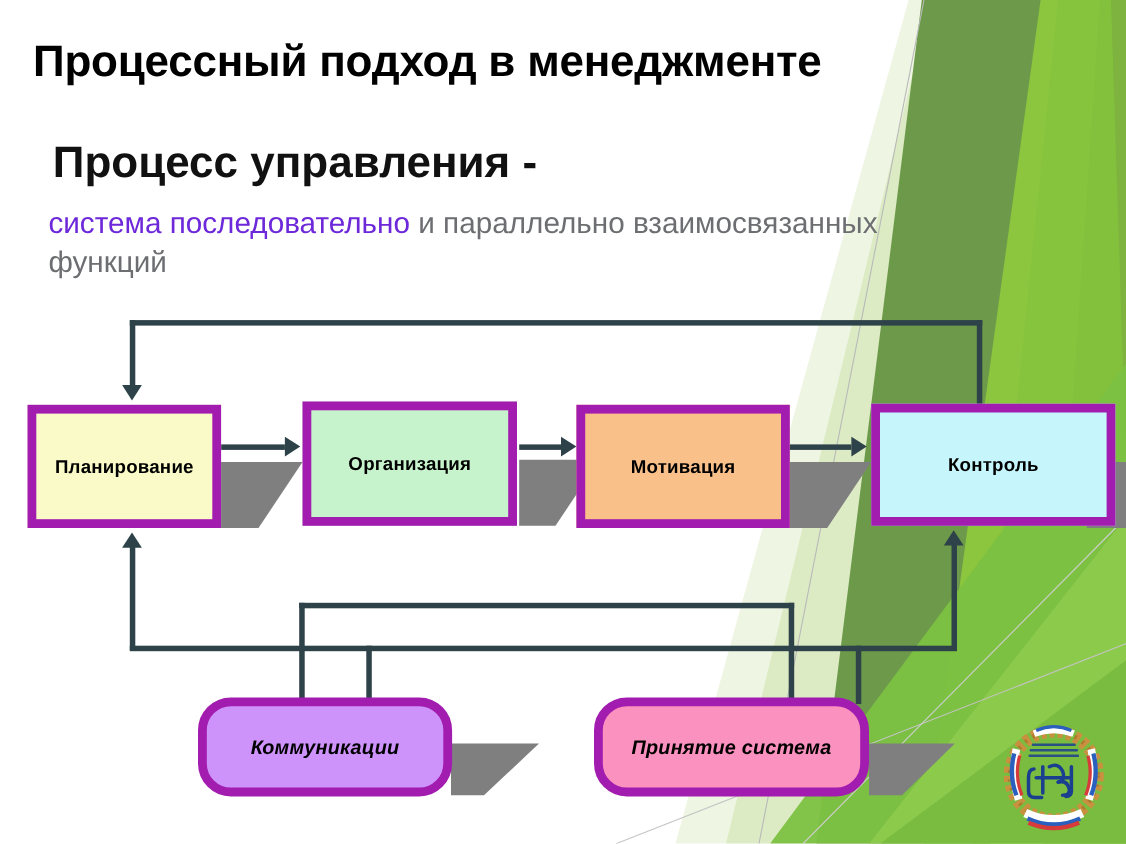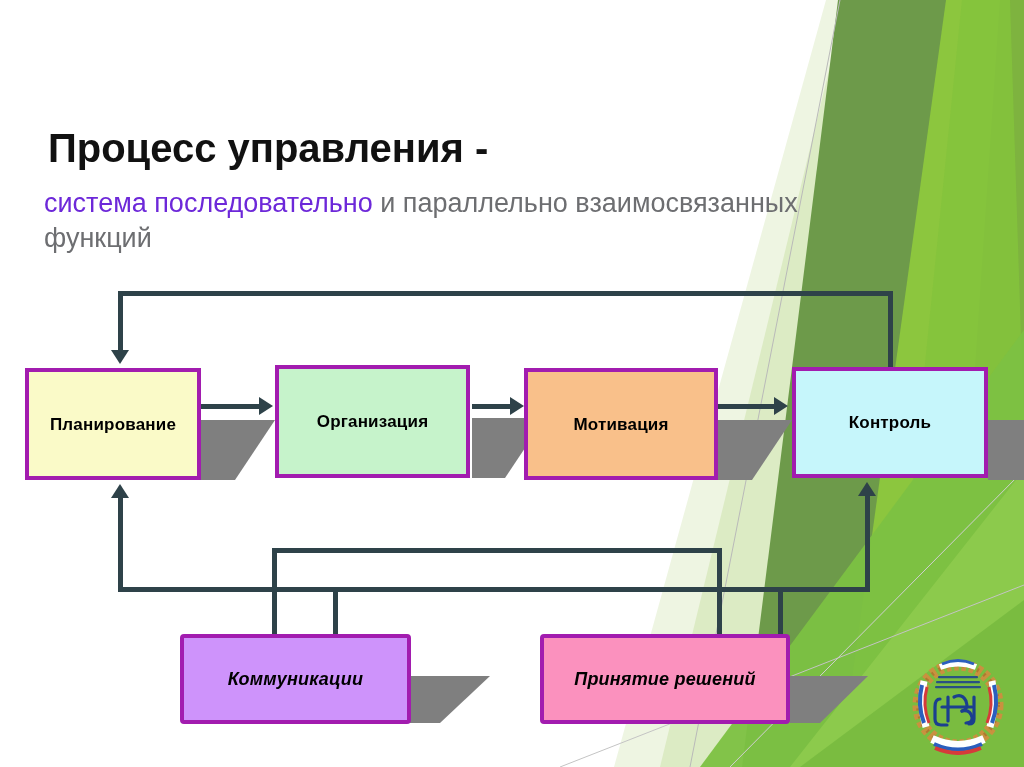--- a/index.html
+++ b/index.html
@@ -66,36 +66,36 @@
     position: absolute;
     left: 0;
     top: 0;
     width: 1024px;
     height: 767px;
   }
 
   .node {
     position: absolute;
     box-sizing: border-box;
-    border: 4px solid #a21caf;
+    border: 8px solid #a21caf;
     display: flex;
     align-items: center;
     justify-content: center;
     text-align: center;
     color: #000000;
     font-weight: bold;
     z-index: 4;
   }
   .node-label {
     font-size: 17px;
     line-height: 21px;
     letter-spacing: 0.2px;
   }
   .node.rounded {
-    border-radius: 4px;
+    border-radius: 30px;
     text-align: center;
   }
   .node.rounded .node-label {
     font-style: italic;
     font-size: 18px;
     line-height: 24px;
   }
 
   
   .conn {
@@ -155,20 +155,21 @@
 
     <polygon points="1024,330 1024,767 700,767" fill="#7cc142" opacity="0.95"></polygon>
     <polygon points="1024,470 1024,767 790,767" fill="#8ecb4e" opacity="0.9"></polygon>
     <polygon points="800,767 1024,600 1024,767" fill="#72b63c" opacity="0.7"></polygon>
 
     <line x1="840" y1="0" x2="690" y2="767" stroke="#b9b9b9" stroke-width="1"></line>
     <line x1="1024" y1="585" x2="560" y2="767" stroke="#c4c4c4" stroke-width="1"></line>
     <line x1="730" y1="767" x2="1024" y2="470" stroke="#cfcfcf" stroke-width="1"></line>
   </svg>
 
+  <div id="title">Процессный подход в менеджменте</div>
 
   <div id="lead-1">Процесс  управления -</div>
 
   <div id="lead-2"><span class="dark">система последовательно</span><span> и параллельно взаимосвязанных функций</span></div>
 
   <div id="diagram">
 
     <svg style="position:absolute;left:0;top:0;width:1024px;height:767px;z-index:2;" viewBox="0 0 1024 767">
       <polygon points="200,420 275,420 235,480 200,480" fill="#7f7f7f"></polygon>
       <polygon points="200,478 238,478 210,495 135,495" fill="#7f7f7f" opacity="0"></polygon>
@@ -198,21 +199,21 @@
     <div class="conn" style="left:472px; top:404px; width:38px; height:5px;"></div>
     <div class="arrowhead arrow-right" style="left:510px; top:397px;"></div>
 
     <div class="node" id="node-motivation" style="left:524px; top:368px; width:194px; height:112px; background:#F9C08A;justify-content:center;">
       <span class="node-label">Мотивация</span>
     </div>
 
     <div class="conn" style="left:718px; top:404px; width:56px; height:5px;"></div>
     <div class="arrowhead arrow-right" style="left:774px; top:397px;"></div>
 
-    <div class="node" id="node-control" style="left:792px; top:367px; width:196px; height:111px; background:#C6F6FB;align-items:center;">
+    <div class="node" id="node-control" style="left:792px; top:367px; width:222px; height:111px; background:#C6F6FB;align-items:center;">
       <span class="node-label">Контроль</span>
     </div>
 
     <div class="arrowhead arrow-up" style="left:111px; top:484px;"></div>
     <div class="conn" style="left:118px; top:496px; width:5px; height:95px;"></div>
     <div class="conn" style="left:118px; top:587px; width:752px; height:5px;"></div>
     <div class="conn" style="left:865px; top:494px; width:5px; height:97px;"></div>
     <div class="arrowhead arrow-up" style="left:858px; top:482px;"></div>
 
     <div class="conn" style="left:272px; top:548px; width:450px; height:5px;"></div>
@@ -220,21 +221,21 @@
     <div class="conn" style="left:717px; top:548px; width:5px; height:92px;"></div>
 
     <div class="conn" style="left:333px; top:587px; width:5px; height:53px;"></div>
     <div class="conn" style="left:778px; top:587px; width:5px; height:53px;"></div>
 
     <div class="node rounded" id="node-communications" style="left:180px; top:634px; width:231px; height:90px; background:#CE93FB;">
       <span class="node-label">Коммуникации</span>
     </div>
 
     <div class="node rounded" id="node-decisions" style="left:540px; top:634px; width:250px; height:90px; background:#FB91BE;">
-      <span class="node-label">Принятие решений</span>
+      <span class="node-label">Принятие система</span>
     </div>
 
   </div>
 
   <svg id="emblem" viewBox="0 0 104 104">
 
     <g>
       <circle cx="52" cy="54" r="40" fill="none" stroke="#c9913f" stroke-width="11" stroke-dasharray="5 3"></circle>
       <circle cx="52" cy="54" r="40" fill="none" stroke="#a8742c" stroke-width="4" stroke-dasharray="2 6" opacity="0.8"></circle>
     </g>

